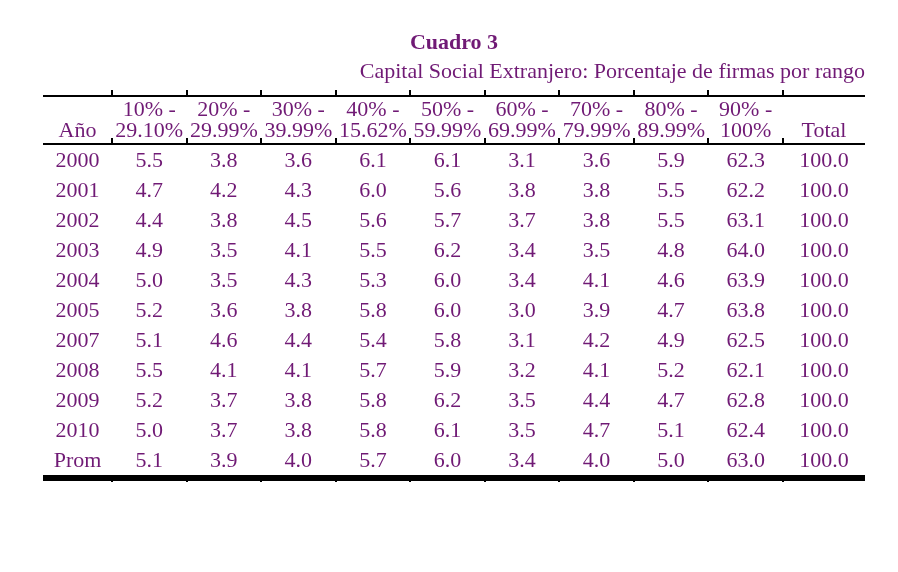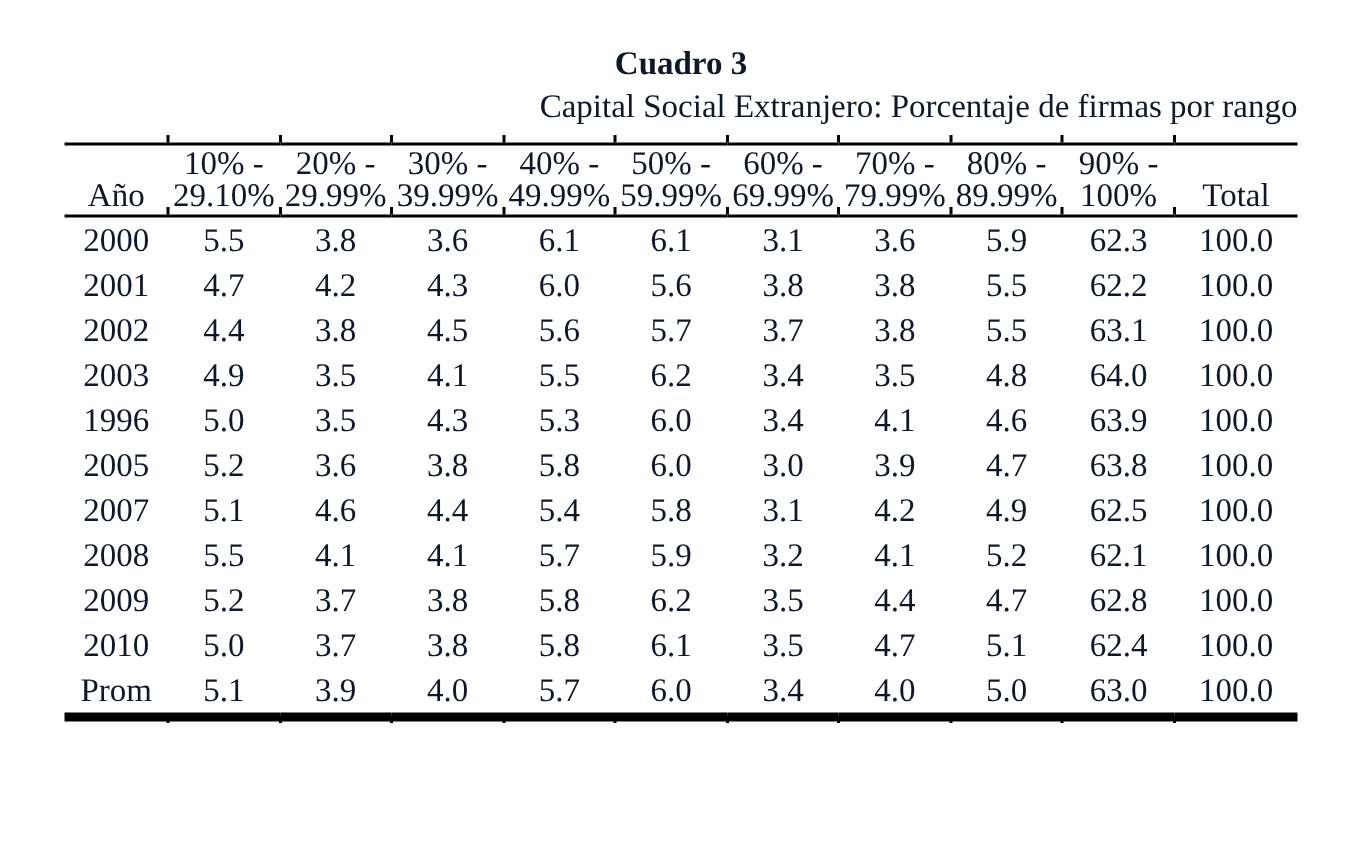--- a/index.html
+++ b/index.html
@@ -1,20 +1,20 @@
 <!DOCTYPE html>
 <html><head>
 <meta charset="utf-8">
 <style>
   html,body{margin:0;padding:0;background:#ffffff;}
   body{width:898px;height:572px;overflow:hidden;}
   .page{
     position:relative;width:898px;height:572px;
     font-family:"Liberation Serif","DejaVu Serif",serif;
-    color:#0f172a;background:#ffffff;
+    color:#701a75;background:#ffffff;
   }
   .caption{
     position:absolute;top:30px;left:43px;width:822px;
     text-align:center;font-size:22px;font-weight:bold;line-height:24px;
   }
   .subtitle{
     position:absolute;top:58px;left:43px;width:822px;
     text-align:right;font-size:22px;line-height:26px;
   }
   table.datatable{
@@ -77,21 +77,21 @@
           <th class="tickcol">
             <div class="hl1">20% -</div>
             <div class="hl2">29.99%</div>
           </th>
           <th class="tickcol">
             <div class="hl1">30% -</div>
             <div class="hl2">39.99%</div>
           </th>
           <th class="tickcol">
             <div class="hl1">40% -</div>
-            <div class="hl2">49.99%</div>
+            <div class="hl2">15.62%</div>
           </th>
           <th class="tickcol">
             <div class="hl1">50% -</div>
             <div class="hl2">59.99%</div>
           </th>
           <th class="tickcol">
             <div class="hl1">60% -</div>
             <div class="hl2">69.99%</div>
           </th>
           <th class="tickcol">
@@ -159,21 +159,21 @@
           <td class="tickcol">4.1</td>
           <td class="tickcol">5.5</td>
           <td class="tickcol">6.2</td>
           <td class="tickcol">3.4</td>
           <td class="tickcol">3.5</td>
           <td class="tickcol">4.8</td>
           <td class="tickcol">64.0</td>
           <td class="tickcol">100.0</td>
         </tr>
         <tr>
-          <td>1996</td>
+          <td>2004</td>
           <td class="tickcol">5.0</td>
           <td class="tickcol">3.5</td>
           <td class="tickcol">4.3</td>
           <td class="tickcol">5.3</td>
           <td class="tickcol">6.0</td>
           <td class="tickcol">3.4</td>
           <td class="tickcol">4.1</td>
           <td class="tickcol">4.6</td>
           <td class="tickcol">63.9</td>
           <td class="tickcol">100.0</td>

